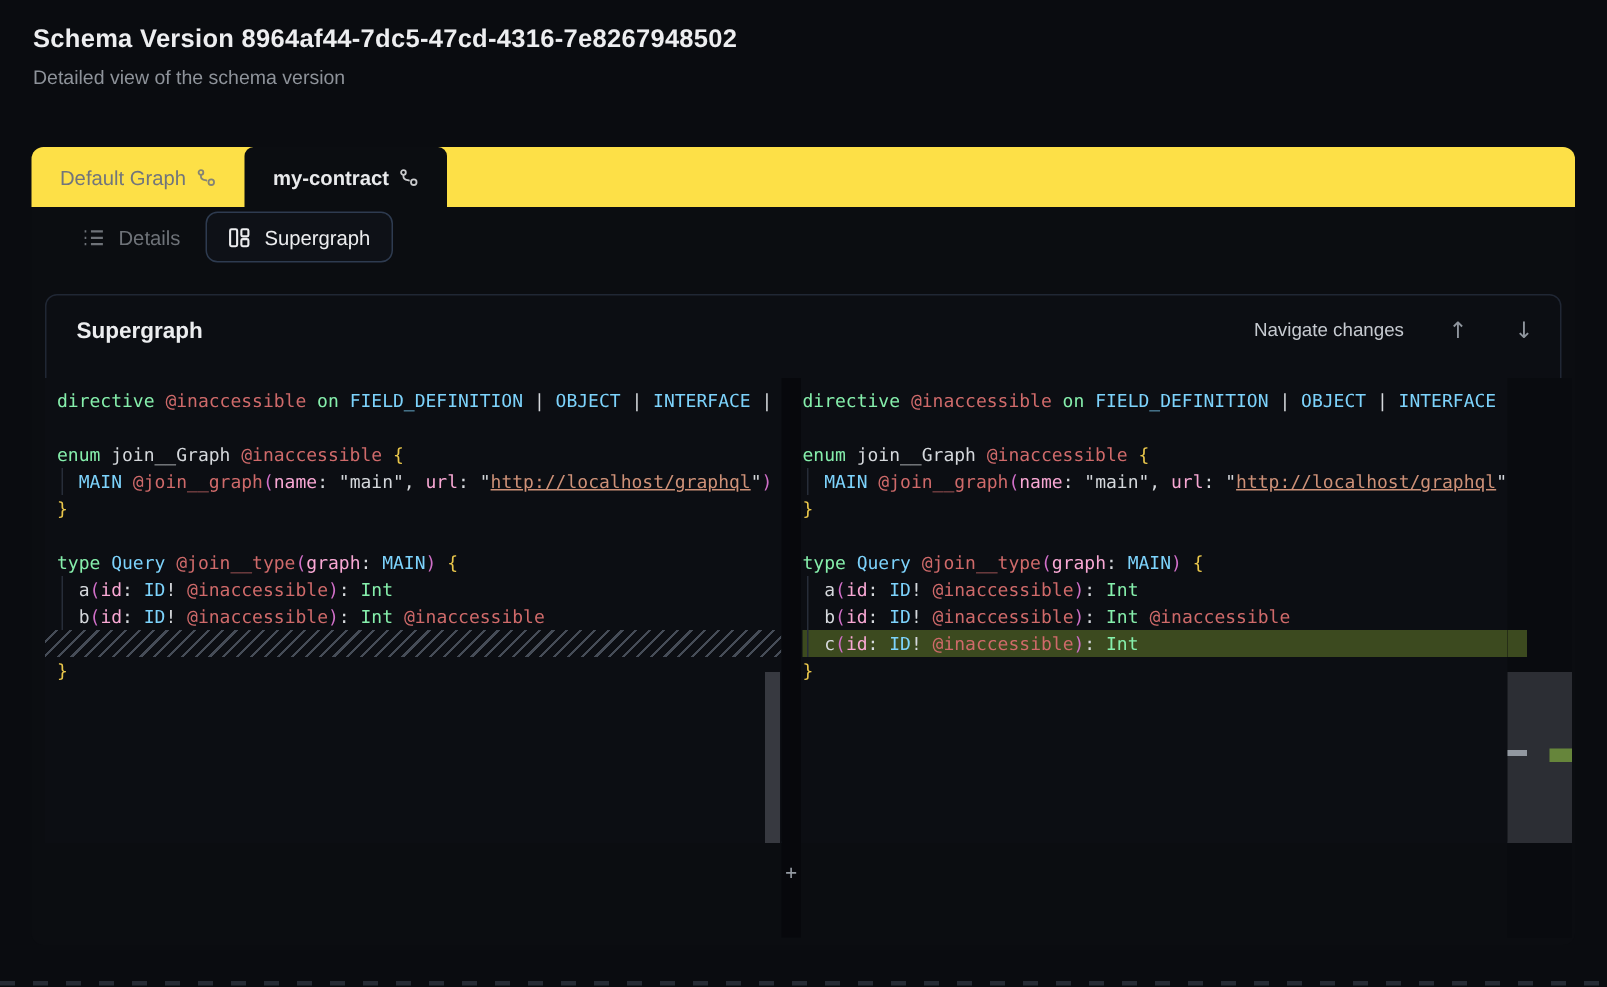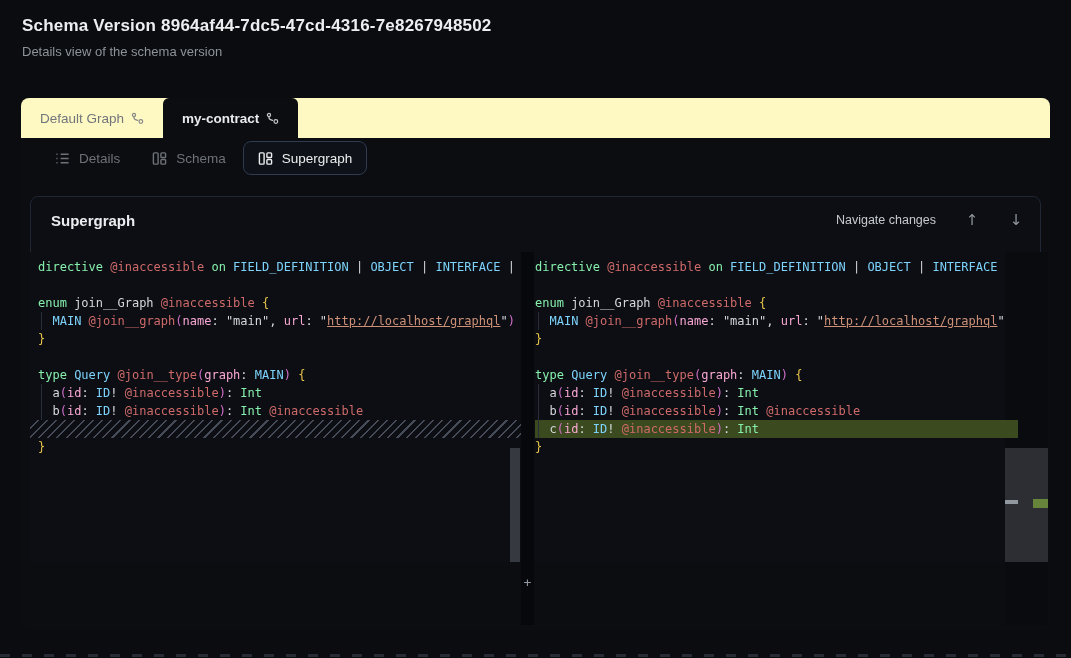--- a/index.html
+++ b/index.html
@@ -11,21 +11,21 @@
     overflow:hidden;
     color:#ECEDEF;
   }
   
   .page-title { position:absolute; left:22px; top:16px; font-size:17px; font-weight:700; color:#EDEEF0; letter-spacing:.2px; }
   .page-subtitle { position:absolute; left:22px; top:44px; font-size:13px; color:#8E939A; }
 
   
   .card { position:absolute; left:21px; top:98px; width:1029px; height:532px; background:#0B0D11; border-radius:8px; }
 
-  .tabstrip { position:absolute; left:0; top:0; width:1029px; height:40px; background:#fef9c3; border-radius:8px 8px 0 0; display:flex; align-items:stretch; }
+  .tabstrip { position:absolute; left:0; top:0; width:1029px; height:40px; background:#fde047; border-radius:8px 8px 0 0; display:flex; align-items:stretch; }
   .tab { display:flex; align-items:center; gap:7px; padding:0 19px; font-size:13.5px; color:#71757C; cursor:pointer; }
   .tab.active { background:#0B0D11; color:#E9EAEC; border-radius:6px 6px 0 0;font-weight:bold; }
   .tab svg { opacity:.85; }
 
   .subtabrow { position:absolute; left:0; top:40px; width:1029px; height:40px; display:flex; align-items:center; padding-left:19px; gap:2px; }
   .subtab { display:flex; align-items:center; gap:9px; height:34px; padding:0 14px; font-size:13.5px; color:#6E7278; border:1px solid transparent; border-radius:8px; cursor:pointer; }
   .subtab.active { color:#ECEDEF; border-color:#2E3B50; background:#0E1117; }
 
   
   .panel { position:absolute; left:9px; top:98px; width:1011px; height:366px; background:#0C0E13; border:1px solid #202734; border-radius:8px; }
@@ -57,21 +57,21 @@
   .ruler-dash-grey { position:absolute; left:984px; top:402px; width:13px; height:4px; background:#9298A0; }
   .minimap-dash-green { position:absolute; left:1012px; top:401px; width:15px; height:9px; background:#66853B; }
 
   .bottom-dashes { position:absolute; left:0; bottom:1px; width:1071px; height:3px;
     background:repeating-linear-gradient(90deg,#262B34 0 10px, rgba(0,0,0,0) 10px 22px); }
 </style>
 </head>
 <body>
 
 <h1 class="page-title">Schema Version 8964af44-7dc5-47cd-4316-7e8267948502</h1>
-<p class="page-subtitle">Details view of the schema version</p>
+<p class="page-subtitle">Detailed view of the schema version</p>
 
 <section class="card">
 
   <div class="tabstrip">
     <div class="tab">
       <span>Default Graph</span>
       <svg width="13" height="13" viewBox="0 0 14 14" fill="none" stroke="currentColor" stroke-width="1.3">
         <circle cx="3.2" cy="3.2" r="1.7"></circle>
           <circle cx="10.6" cy="10.2" r="2"></circle>
         <path d="M3.2 5v1.2c0 2.2 2.6 2.3 4.4 3"></path>
@@ -86,28 +86,20 @@
       </svg>
     </div>
   </div>
 
   <div class="subtabrow">
     <div class="subtab">
       <svg width="15" height="15" viewBox="0 0 16 16" fill="none" stroke="currentColor" stroke-width="1.6">
         <path d="M1.5 3.5h1.2M1.5 8h1.2M1.5 12.5h1.2M6 3.5h8.5M6 8h8.5M6 12.5h8.5"></path>
       </svg>
       <span>Details</span>
-    </div>
-    <div class="subtab">
-      <svg width="15" height="15" viewBox="0 0 16 16" fill="none" stroke="currentColor" stroke-width="1.5">
-        <rect x="1.5" y="2" width="5" height="12" rx="1"></rect>
-          <rect x="9.5" y="2" width="5" height="5" rx="1"></rect>
-          <rect x="9.5" y="9" width="5" height="5" rx="1"></rect>
-      </svg>
-      <span>Schema</span>
     </div>
     <div class="subtab active">
       <svg width="15" height="15" viewBox="0 0 16 16" fill="none" stroke="currentColor" stroke-width="1.5">
         <rect x="1.5" y="2" width="5" height="12" rx="1"></rect>
           <rect x="9.5" y="2" width="5" height="5" rx="1"></rect>
           <rect x="9.5" y="9" width="5" height="5" rx="1"></rect>
       </svg>
       <span>Supergraph</span>
     </div>
   </div>

